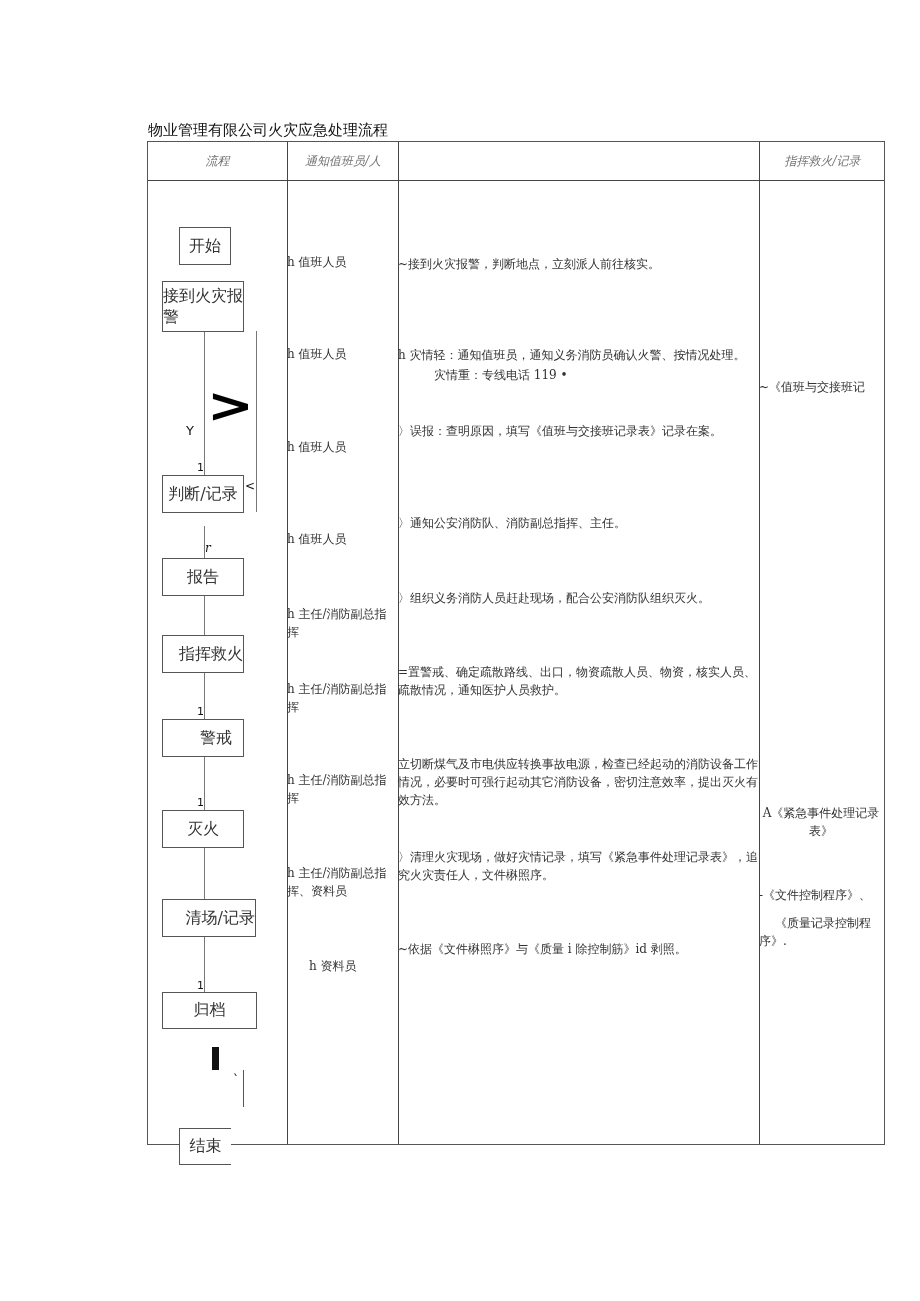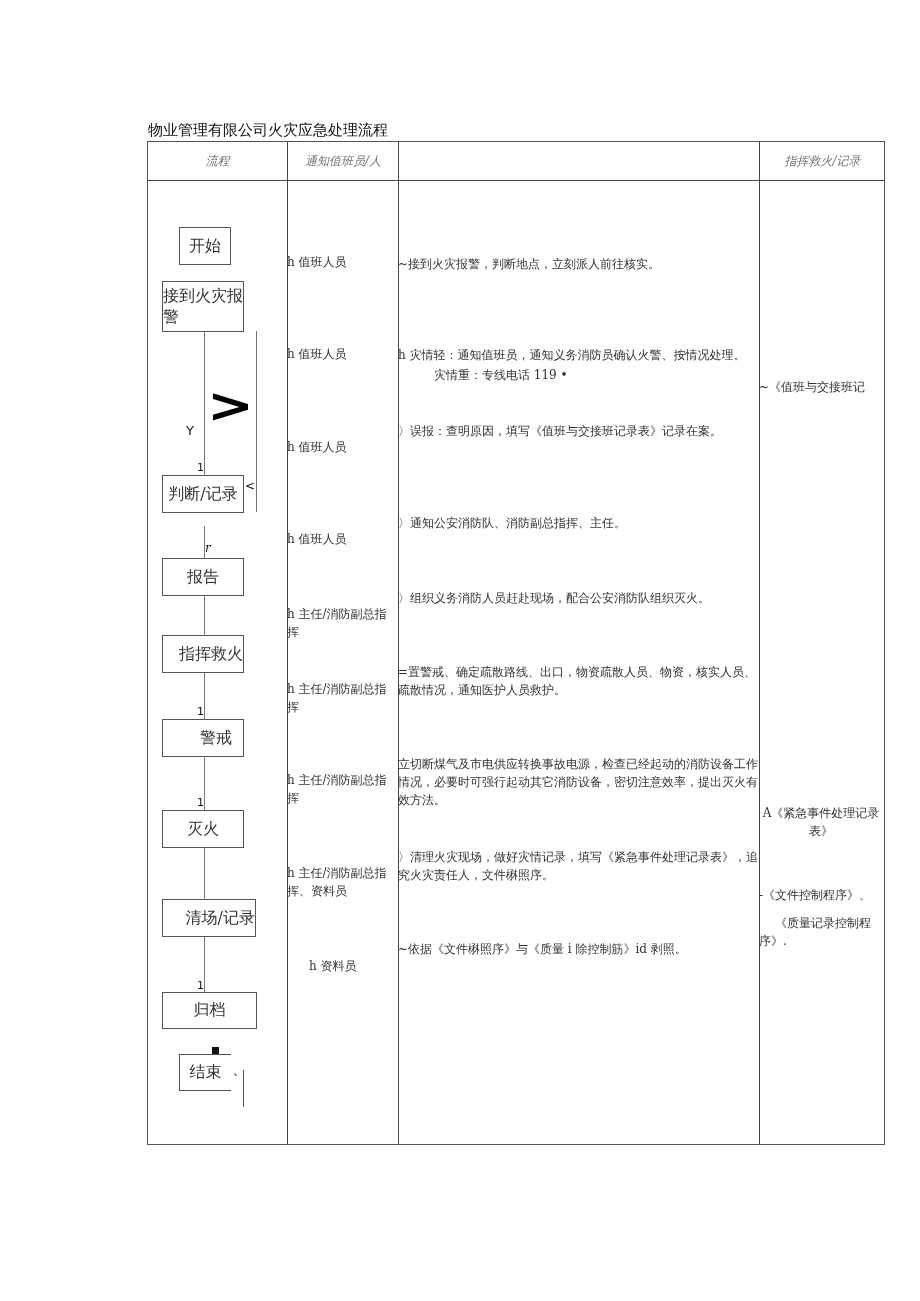--- a/index.html
+++ b/index.html
@@ -85,21 +85,21 @@
     <span>清场/记录</span>
   </div>
 <div class="conn" style="left:204px;top:937px;height:55px;"></div>
 <div class="mark" style="left:197px;top:979px;">1</div>
 
 <div class="box" style="left:162px;top:992px;width:95px;height:37px;">
     <span>归档</span>
   </div>
 
 <div class="bar" style="left:212px;top:1047px;width:7px;height:23px;"></div>
-<div class="box" style="left:179px;top:1054px;width:52px;height:37px;border-right:none;">
+<div class="box" style="left:179px;top:1128px;width:52px;height:37px;border-right:none;">
     <span>结束</span>
   </div>
 <div class="mark" style="left:233px;top:1073px;font-size:12px;">`</div>
 <div class="conn" style="left:243px;top:1070px;height:37px;background:#555;"></div>
 
 <div class="abs" style="left:287px;top:253px;">h 值班人员</div>
 <div class="abs" style="left:287px;top:345px;">h 值班人员</div>
 <div class="abs" style="left:287px;top:438px;">h 值班人员</div>
 <div class="abs" style="left:287px;top:530px;">h 值班人员</div>
 <div class="abs wrap" style="left:287px;top:605px;width:108px;">h 主任/消防副总指挥</div>

